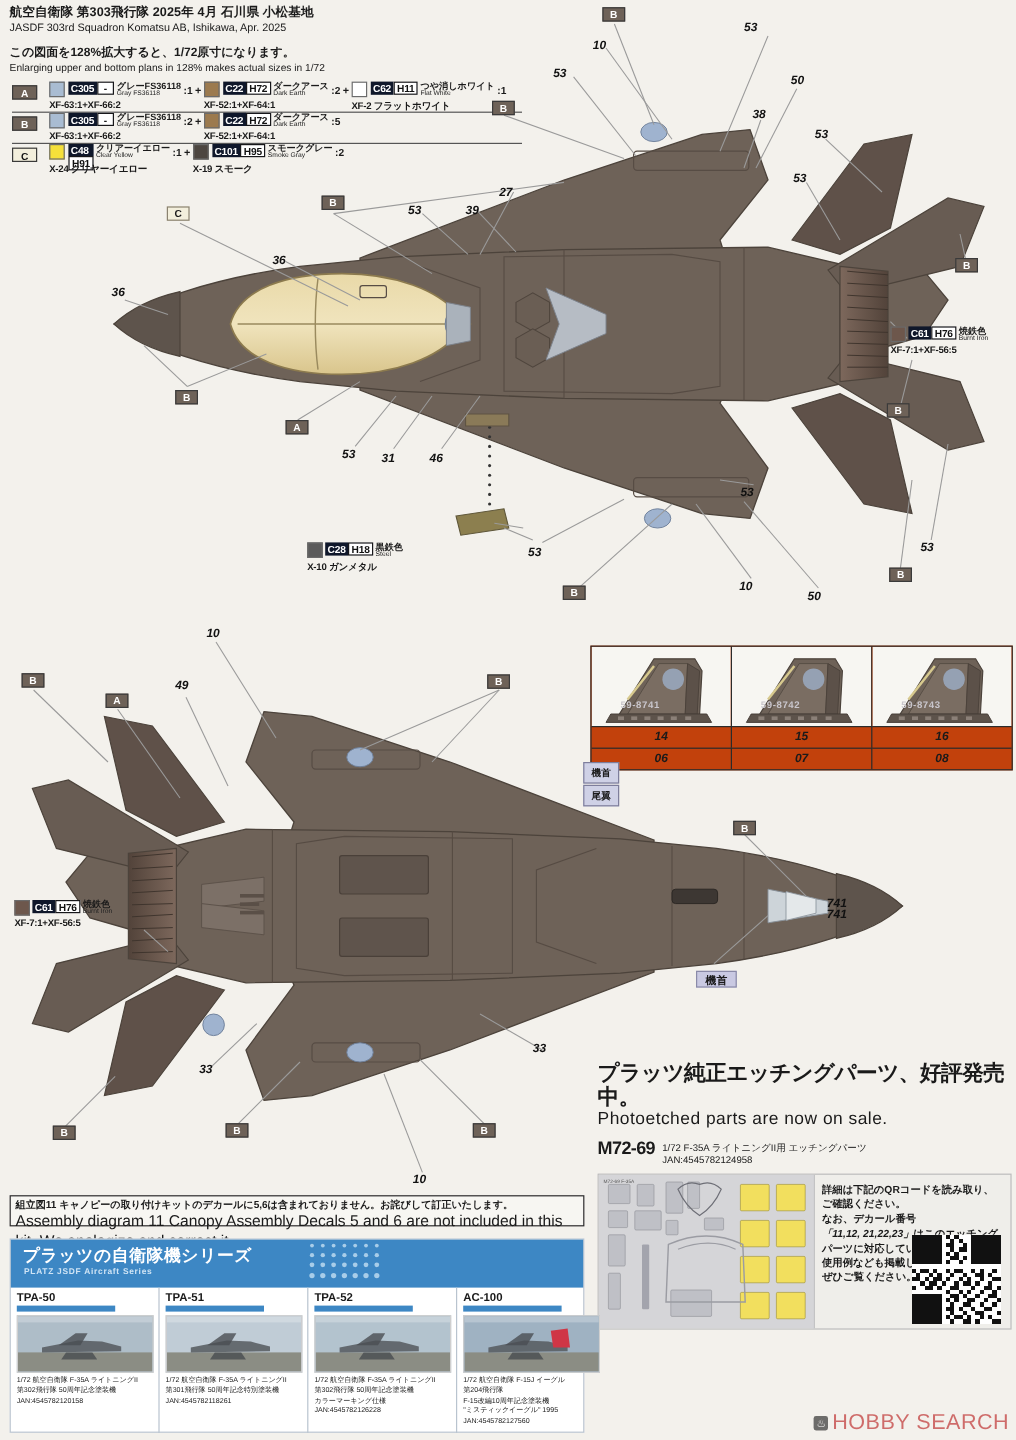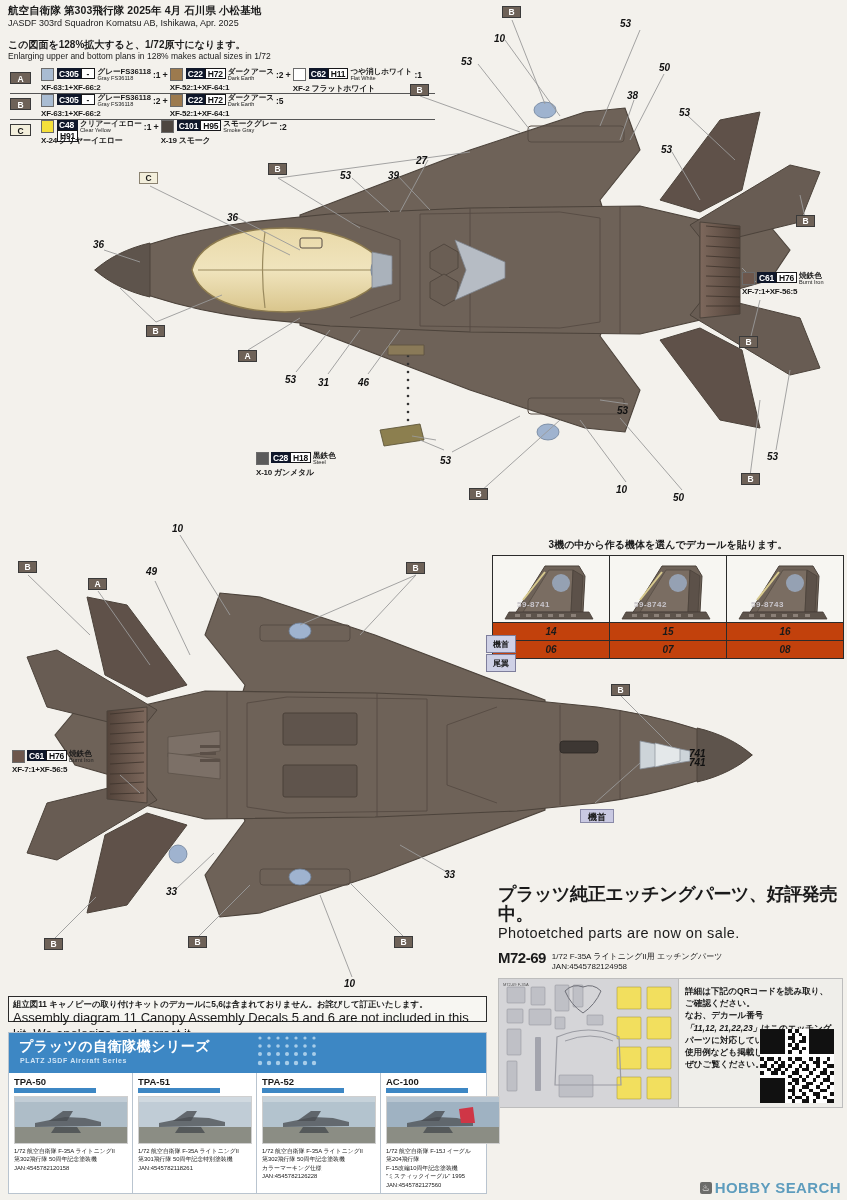--- a/index.html
+++ b/index.html
@@ -122,21 +122,21 @@
   .prod .pbar { height:5px; background:#3d87c4; margin-top:1px; width:72%; }
   .prod .pimg { height:48px; margin-top:3px; border:1px solid #cfcfcf; position:relative;
                 overflow:hidden; background:#b8c8d4; }
   .prod .pdesc { font-size:5.9px; line-height:1.42; margin-top:3px; }
 
   
   .wm { position:absolute; right:6px; bottom:4px; display:flex; align-items:center; gap:3px;
         opacity:.62; }
   .wm .flame { width:12px; height:12px; background:#1b1b1b; border-radius:2px; color:#fff;
                font-size:9px; line-height:12px; text-align:center; }
-  .wm .txt { font-size:15px; font-weight:bold; color:#0369a1; letter-spacing:.4px; }
+  .wm .txt { font-size:18px; font-weight:normal; color:#b91c1c; letter-spacing:.4px; }
 </style>
 </head>
 <body>
 
 <div class="page">
 
   <div class="hdr">
     <div class="jp">航空自衛隊 第303飛行隊 2025年 4月 石川県 小松基地</div>
     <div class="en">JASDF 303rd Squadron Komatsu AB, Ishikawa, Apr. 2025</div>
   </div>
@@ -550,21 +550,20 @@
       <div class="num" style="left: 172px; top: 523px;">10</div>
       <div class="num" style="left: 146px; top: 566px;">49</div>
       <div class="num" style="left: 444px; top: 869px;">33</div>
       <div class="num" style="left: 166px; top: 886px;">33</div>
       <div class="num" style="left: 344px; top: 978px;">10</div>
       <div class="num" style="left: 689px; top: 748px;">741</div>
       <div class="num" style="left: 689px; top: 757px;">741</div>
     </div>
 
   <div class="decal-sec">
-    <div class="decal-title">3機の中から作る機体を選んでデカールを貼ります。</div>
     <div class="decal-tbl">
       <div class="drow" id="decalImgs">
           <div class="dcell img">
             <svg width="116" height="66" viewBox="0 0 116 66">
               <rect width="116" height="66" fill="#f7f6f2"></rect>
               <path d="M22,58 L52,10 L86,10 L92,20 L90,56 Z" fill="#6e6258" stroke="#4b423b" stroke-width="1"></path>
               <path d="M30,56 L56,14 L80,14 L78,56 Z" fill="#7a6d62" stroke="#564c44" stroke-width="0.8"></path>
               <path d="M80,14 L90,20 L88,56 L78,56 Z" fill="#5c5149" stroke="#4b423b" stroke-width="0.8"></path>
               <path d="M30,44 L52,16" stroke="#d7c98e" stroke-width="2"></path>
               <ellipse cx="68" cy="27" rx="9" ry="9" fill="#9fb3cf" opacity="0.75"></ellipse>

